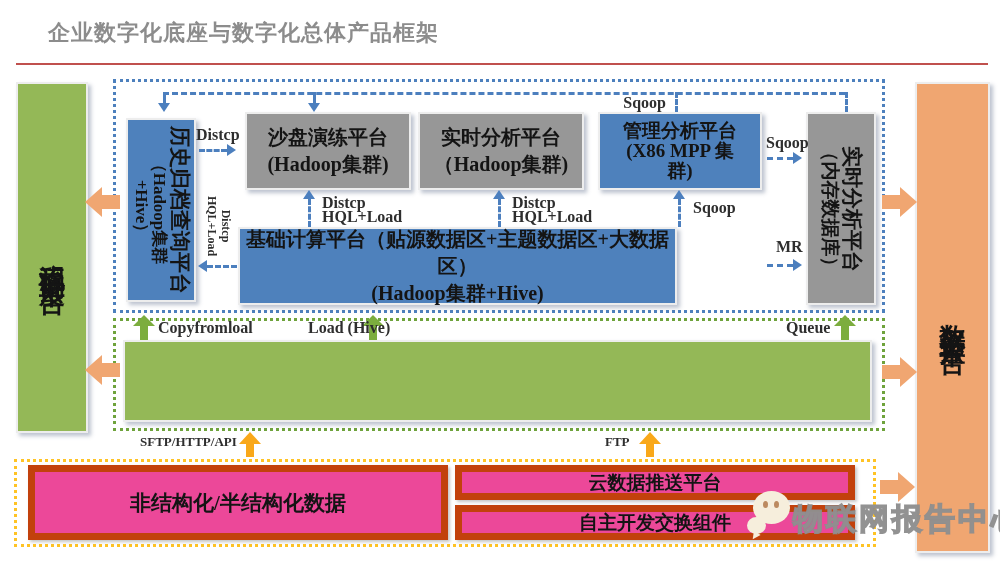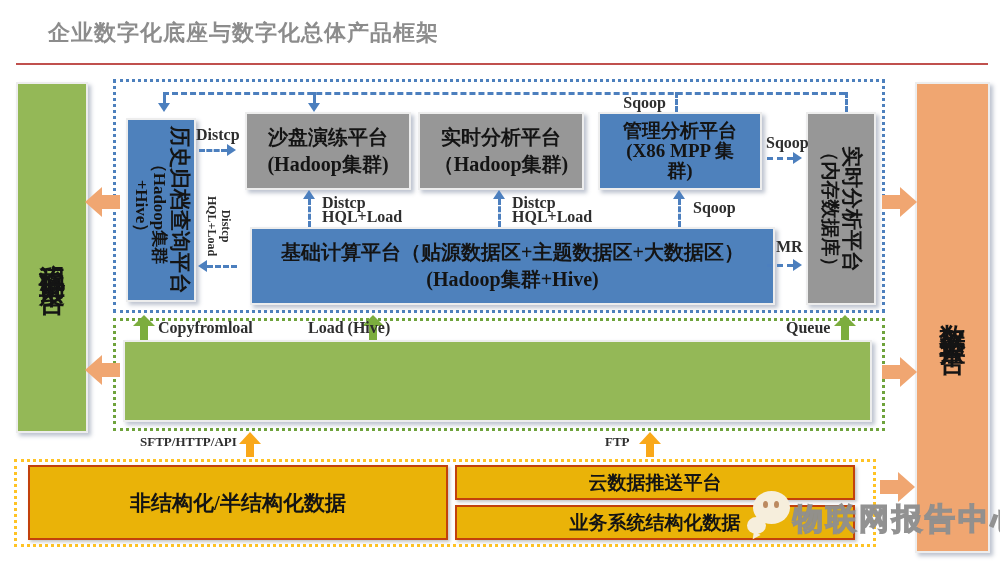--- a/index.html
+++ b/index.html
@@ -12,21 +12,21 @@
     position:absolute; box-sizing:border-box;
     display:flex; flex-direction:column; align-items:center; justify-content:center;
     text-align:center; font-weight:bold; color:#141414;
     border:2px solid #ededed;
     box-shadow:3px 3px 4px rgba(110,125,150,.45);
   }
   .blue   { background:#4e81bc; }
   .gray   { background:#979797; }
   .green  { background:#94b857; }
   .orange { background:#f0a671; }
-  .yellow { background:#eab308; border:2px solid #c2410c; box-shadow:2px 2px 3px rgba(150,150,150,.55); }
+  .yellow { background:#ec4899; border:7px solid #c2410c; box-shadow:2px 2px 3px rgba(150,150,150,.55); }
   .vtext {
     writing-mode:vertical-rl; text-orientation:upright;
     letter-spacing:5px; font-weight:bold; color:#141414;
   }
   .rotwrap {
     flex:none; transform:rotate(90deg);
     display:flex; flex-direction:column; align-items:center; justify-content:center;
     line-height:1.08; text-align:center;
   }
   .zone { position:absolute; box-sizing:border-box; }
@@ -113,36 +113,36 @@
     <span class="l2" style="font-size:19px; line-height:20px; max-width:118px;">(X86 MPP 集群)</span>
   </div>
 
   <div class="node gray" style="left:806px; top:112px; width:70px; height:193px;">
     <div class="rotwrap" style="width:188px; height:50px;">
       <span class="l1" style="font-size:21px;">实时分析平台</span>
       <span class="l2" style="font-size:19px;">（内存数据库）</span>
     </div>
   </div>
 
-  <div class="node blue" style="left:238px; top:227px; width:525px; height:78px;margin-left:12px;">
+  <div class="node blue" style="left:238px; top:227px; width:439px; height:78px;">
     <span class="l1" style="font-size:20px;">基础计算平台（贴源数据区+主题数据区+大数据区）</span>
     <span class="l2" style="font-size:20px;">(Hadoop集群+Hive)</span>
   </div>
 
   <div class="node green" style="left:123px; top:340px; width:749px; height:82px;">
   </div>
 
   <div class="node yellow" style="left:28px; top:465px; width:420px; height:75px;">
     <span style="font-size:21px;">非结构化/半结构化数据</span>
   </div>
   <div class="node yellow" style="left:455px; top:465px; width:400px; height:35px;">
     <span style="font-size:19px;">云数据推送平台</span>
   </div>
   <div class="node yellow" style="left:455px; top:505px; width:400px; height:35px;">
-    <span style="font-size:19px;">业务系统结构化数据</span>
+    <span style="font-size:19px;">自主开发交换组件</span>
   </div>
 
   <div class="dh" style="left:163px; top:92px; width:682px;"></div>
   <div class="dv" style="left:163px; top:92px; height:11px;"></div>
   <div class="tri tri-d" style="left:158px; top:103px;"></div>
   <div class="dv" style="left:313px; top:92px; height:11px;"></div>
   <div class="tri tri-d" style="left:308px; top:103px;"></div>
   <div class="dv" style="left:675px; top:92px; height:20px;"></div>
   <div class="dv" style="left:845px; top:92px; height:20px;"></div>
   <div class="lbl" style="left:608px; top:96px; width:58px; text-align:right;">Sqoop</div>

